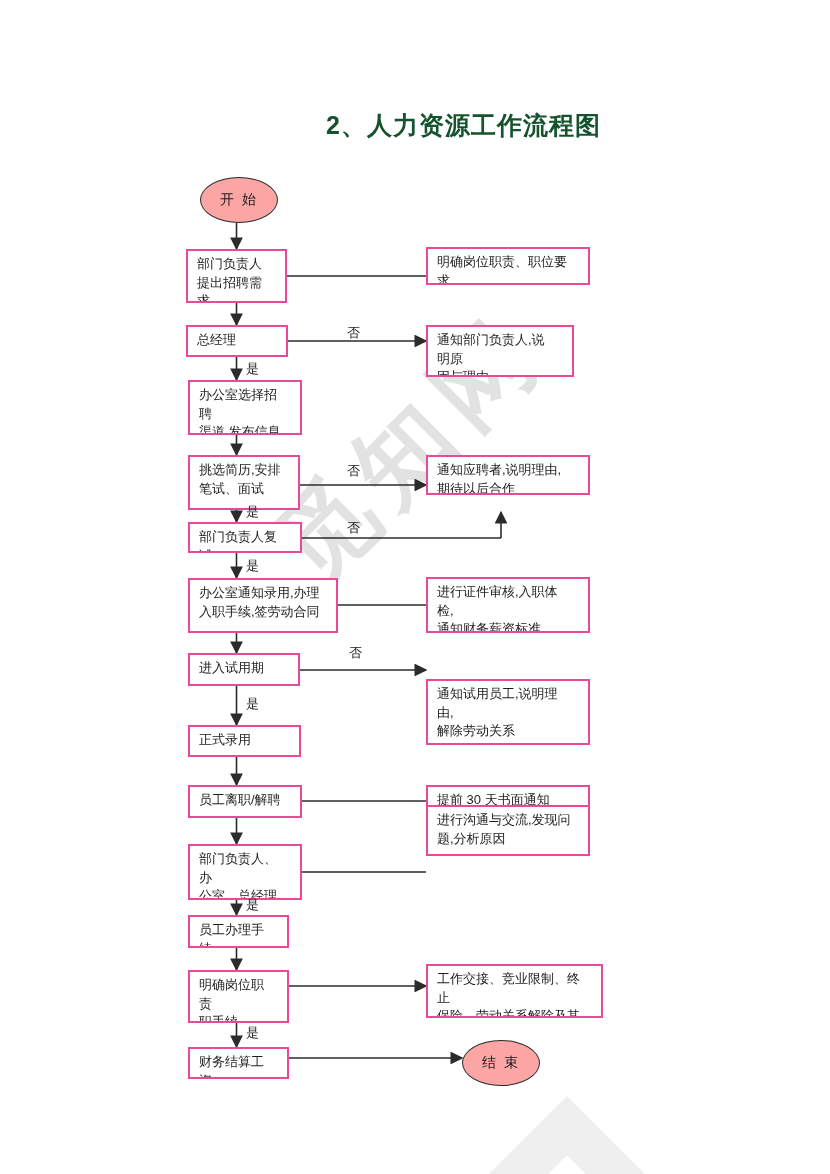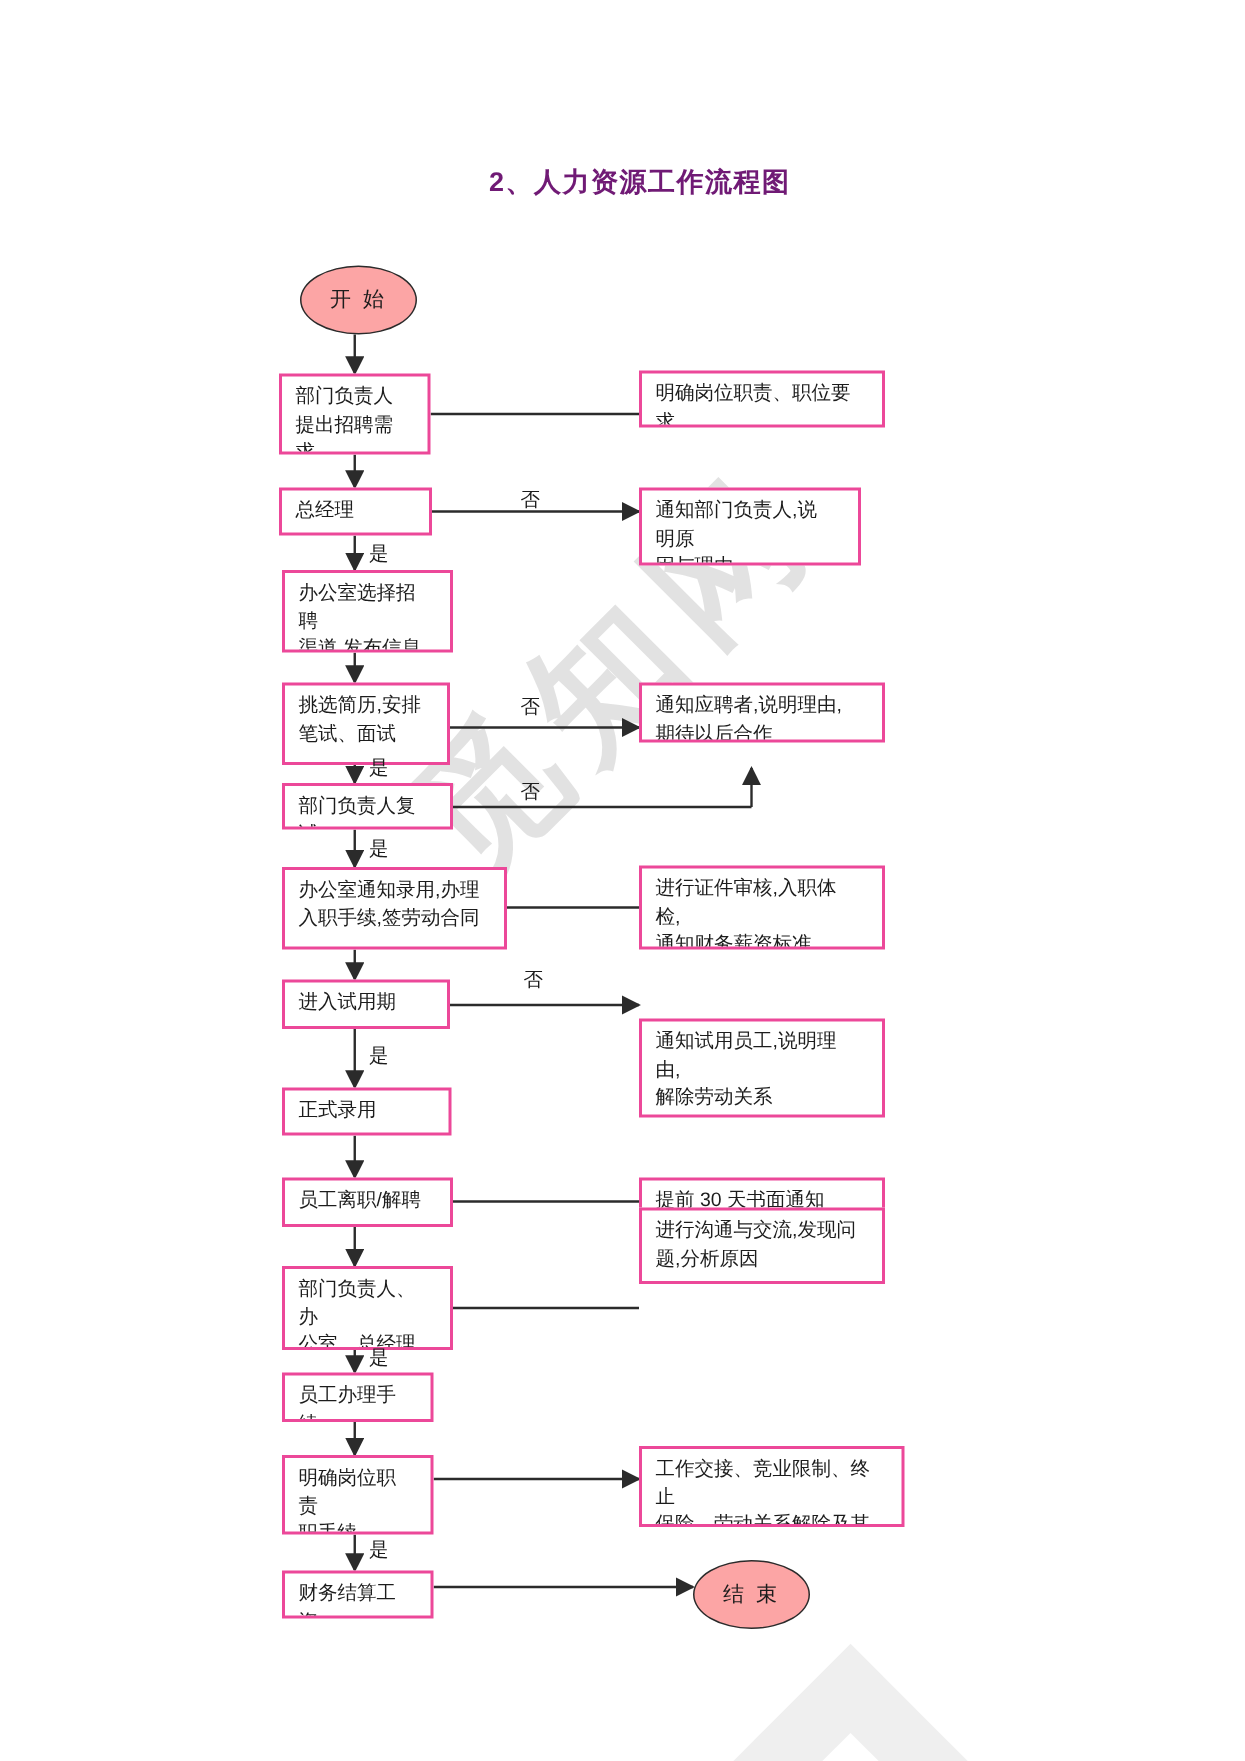--- a/index.html
+++ b/index.html
@@ -2,22 +2,22 @@
 <html><head>
 <meta charset="utf-8">
 <style>
   html,body { margin:0; padding:0; background:#fff; }
   #page {
     position:relative; width:830px; height:1174px; background:#ffffff;
     overflow:hidden; font-family:"Liberation Sans","DejaVu Sans",sans-serif;
     color:#1c1c1c;
   }
   .title {
-    position:absolute; left:326px; top:109px; font-size:18px; font-weight:bold;
-    letter-spacing:1px; color:#701a75; white-space:nowrap;
+    position:absolute; left:326px; top:109px; font-size:25px; font-weight:bold;
+    letter-spacing:1px; color:#14532d; white-space:nowrap;
   }
   .box {
     position:absolute; box-sizing:border-box; background:#fff;
     border:2px solid #ec4899; font-size:13px; line-height:18.5px;
     padding:4px 16px 0 9px; white-space:pre-line; overflow:hidden;
     color:#1c1c1c; z-index:3;
   }
   .oval {
     position:absolute; box-sizing:border-box; background:#fca5a5;
     border:1.5px solid #2b2b2b; border-radius:50%;

